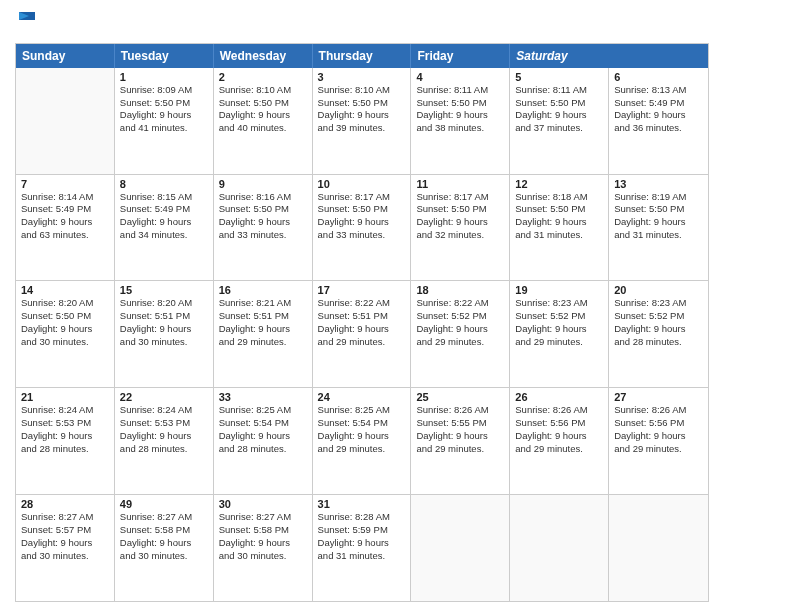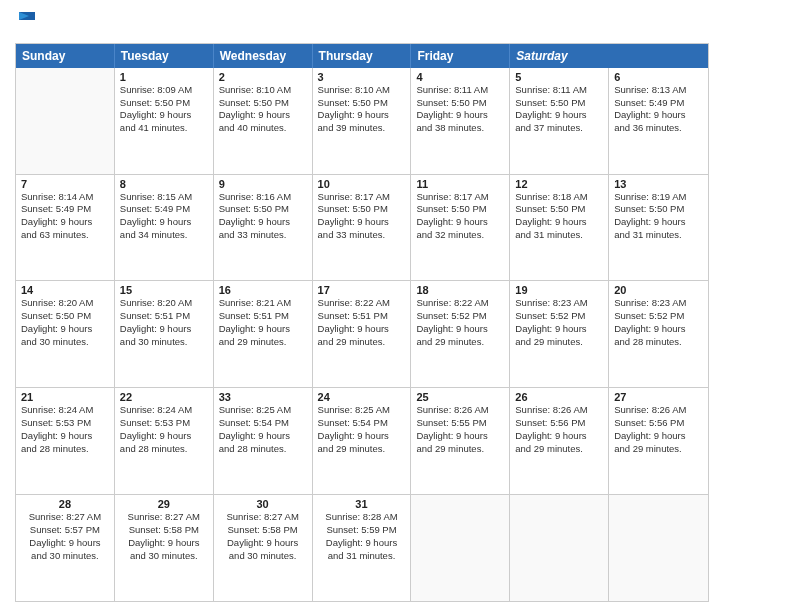--- a/index.html
+++ b/index.html
@@ -75,21 +75,21 @@
       flex: 1;
       display: flex;
       flex-direction: column;
     }
     .cal-row {
       display: grid;
       grid-template-columns: repeat(7, 1fr);
       flex: 1;
       border-bottom: 1px solid #ccc;
     }
-    .cal-row:last-child { border-bottom: none; text-align: center; }
+    .cal-row:last-child { border-bottom: none; }
     .cal-cell {
       border-right: 1px solid #ccc;
       padding: 3px 5px;
       font-size: 9.5px;
       color: #333;
       min-height: 0;
       overflow: hidden;
     }
     .cal-cell:last-child { border-right: none; }
     .cal-cell.empty { background: #f9f9f9; }
@@ -339,21 +339,21 @@
         </div>
         <div class="cal-row">
           <div class="cal-cell">
             <span class="day-num">28</span>
             <span class="cell-line">Sunrise: 8:27 AM</span>
             <span class="cell-line">Sunset: 5:57 PM</span>
             <span class="cell-line">Daylight: 9 hours</span>
             <span class="cell-line">and 30 minutes.</span>
           </div>
           <div class="cal-cell">
-            <span class="day-num">29</span>
+            <span class="day-num">49</span>
             <span class="cell-line">Sunrise: 8:27 AM</span>
             <span class="cell-line">Sunset: 5:58 PM</span>
             <span class="cell-line">Daylight: 9 hours</span>
             <span class="cell-line">and 30 minutes.</span>
           </div>
           <div class="cal-cell">
             <span class="day-num">30</span>
             <span class="cell-line">Sunrise: 8:27 AM</span>
             <span class="cell-line">Sunset: 5:58 PM</span>
             <span class="cell-line">Daylight: 9 hours</span>

